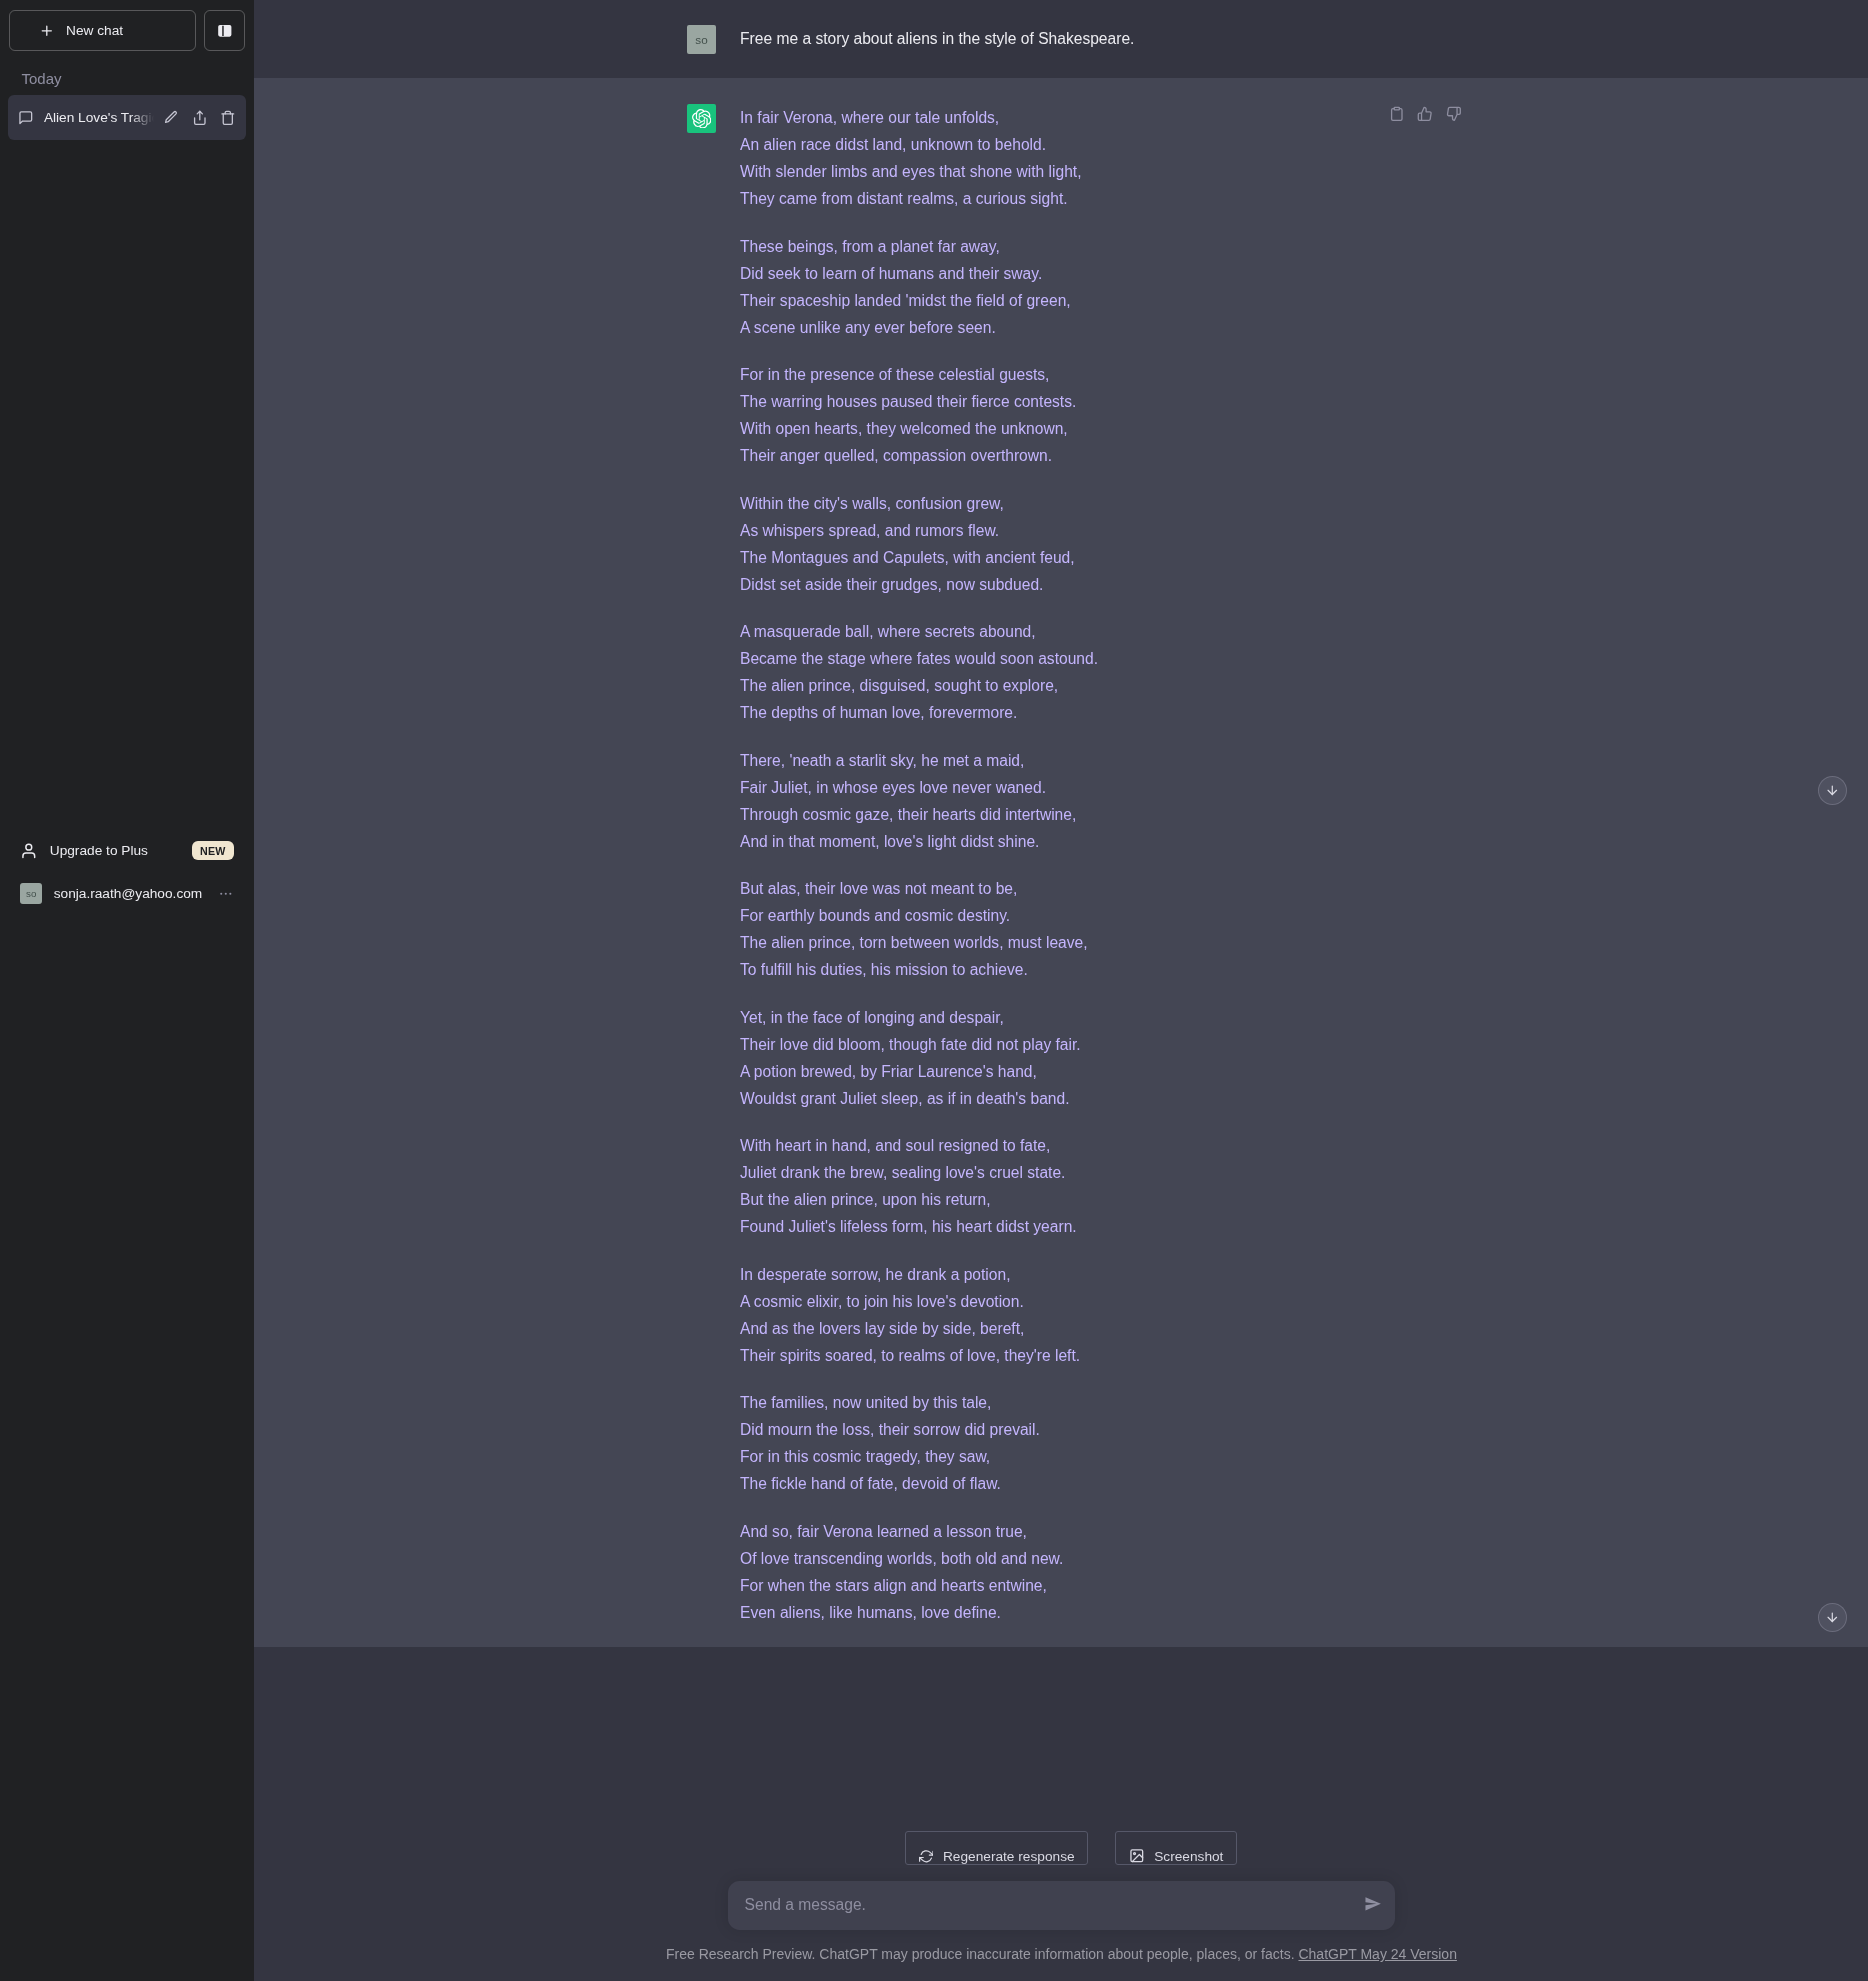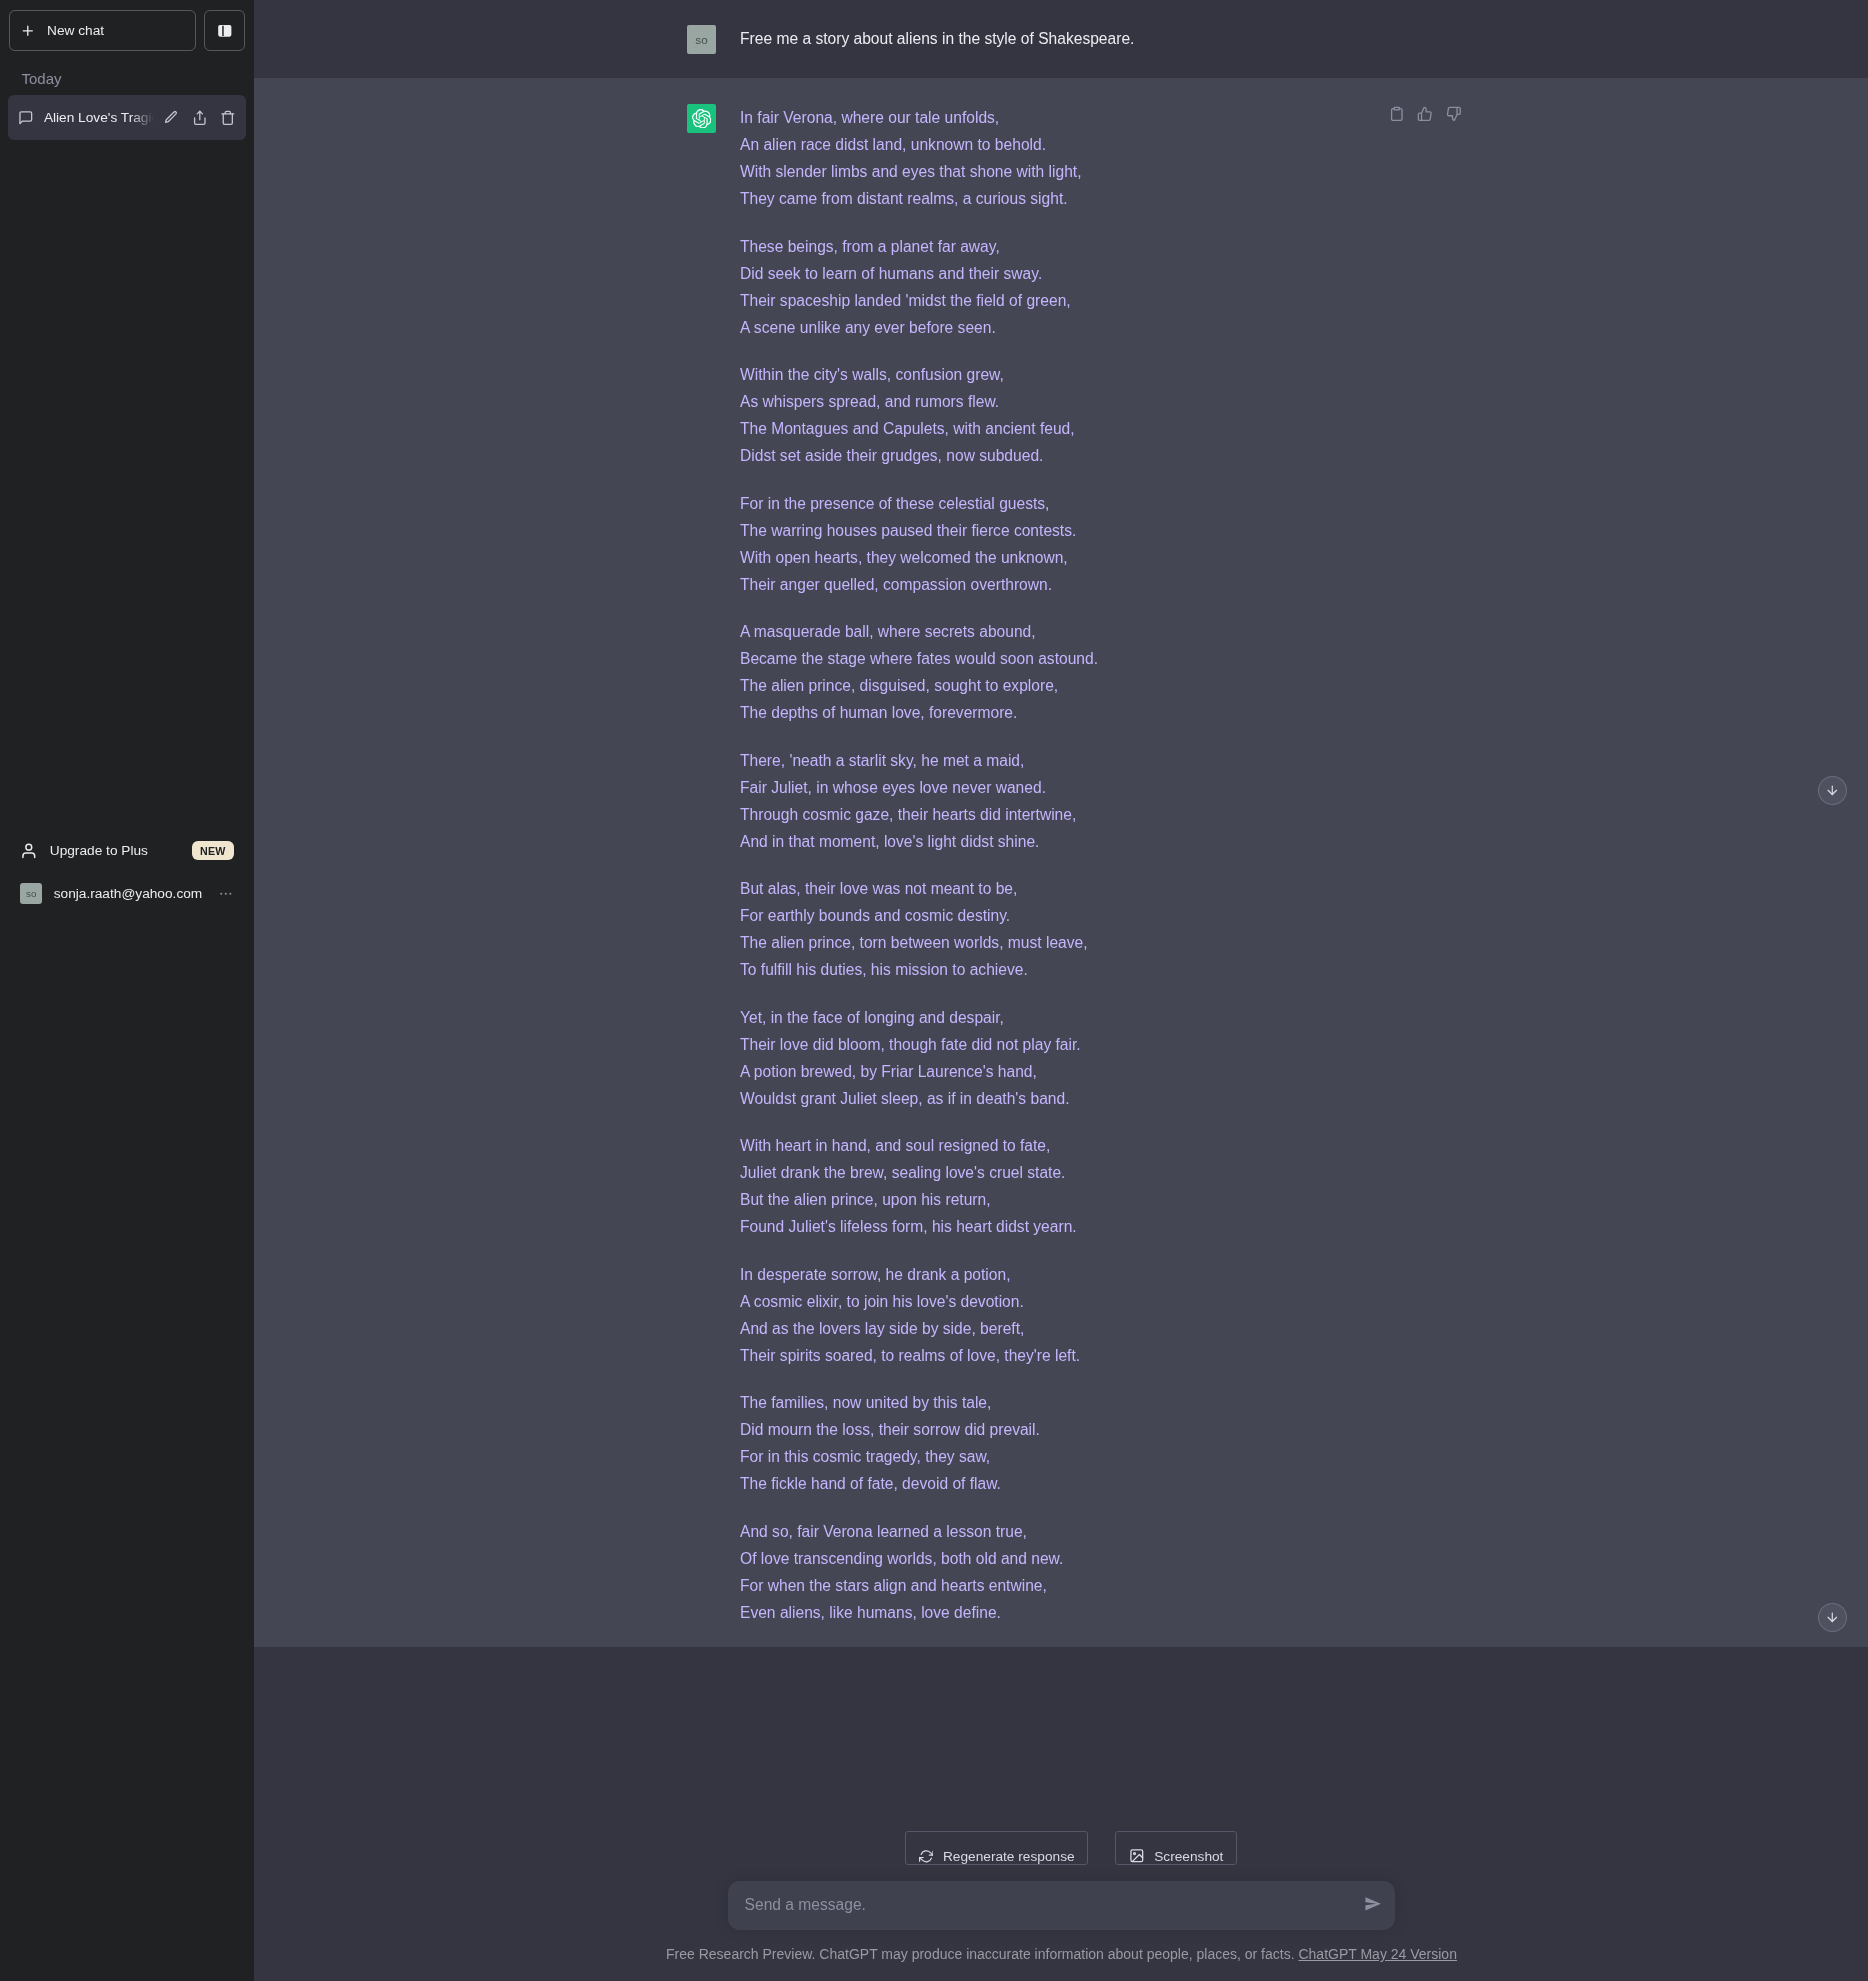--- a/index.html
+++ b/index.html
@@ -12,21 +12,21 @@
   svg { display:block; }
 
   
   .sidebar {
     position:absolute; left:0; top:0; width:254px; height:100%;
     background:#202123; color:#ececf1;
   }
   .sidebar-header { display:flex; gap:7.8px; padding:9.8px 8.8px 0 8.8px; }
   .new-chat-btn {
     flex:1; height:41px; border:1px solid rgba(255,255,255,0.25); border-radius:5.9px;
-    display:flex; align-items:center; gap:11.7px; padding:0 10px;
+    display:flex; align-items:center; gap:11.7px; padding:0 29px;
     color:#ececf1; font-size:13.7px; background:transparent; cursor:pointer;
   }
   .toggle-btn {
     width:41px; height:41px; border:1px solid rgba(255,255,255,0.25); border-radius:5.9px;
     display:flex; align-items:center; justify-content:center; color:#ececf1; cursor:pointer;
     background:transparent;
   }
   .section-label {
     margin:19.5px 0 7.8px; padding:0 21.5px; font-size:15px; color:#8e8ea0;
   }
@@ -212,22 +212,22 @@
         <div class="avatar gpt-avatar">
           <span>
             <svg width="19.5" height="19.5" viewBox="0 0 24 24" fill="currentColor">
                 <path d="M22.2819 9.8211a5.9847 5.9847 0 0 0-.5157-4.9108 6.0462 6.0462 0 0 0-6.5098-2.9A6.0651 6.0651 0 0 0 4.9807 4.1818a5.9847 5.9847 0 0 0-3.9977 2.9 6.0462 6.0462 0 0 0 .7427 7.0966 5.98 5.98 0 0 0 .511 4.9107 6.051 6.051 0 0 0 6.5146 2.9001A5.9847 5.9847 0 0 0 13.2599 24a6.0557 6.0557 0 0 0 5.7718-4.2058 5.9894 5.9894 0 0 0 3.9977-2.9001 6.0557 6.0557 0 0 0-.7475-7.073zm-9.022 12.6081a4.4755 4.4755 0 0 1-2.8764-1.0408l.1419-.0804 4.7783-2.7582a.7948.7948 0 0 0 .3927-.6813v-6.7369l2.02 1.1686a.071.071 0 0 1 .038.052v5.5826a4.504 4.504 0 0 1-4.4945 4.4944zm-9.6607-4.1254a4.4708 4.4708 0 0 1-.5346-3.0137l.142.0852 4.783 2.7582a.7712.7712 0 0 0 .7806 0l5.8428-3.3685v2.3324a.0804.0804 0 0 1-.0332.0615L9.74 19.9502a4.4992 4.4992 0 0 1-6.1408-1.6464zM2.3408 7.8956a4.485 4.485 0 0 1 2.3655-1.9728V11.6a.7664.7664 0 0 0 .3879.6765l5.8144 3.3543-2.0201 1.1685a.0757.0757 0 0 1-.071 0l-4.8303-2.7865A4.504 4.504 0 0 1 2.3408 7.8956zm16.5963 3.8558L13.1038 8.364 15.1192 7.2a.0757.0757 0 0 1 .071 0l4.8303 2.7913a4.4944 4.4944 0 0 1-.6765 8.1042v-5.6772a.79.79 0 0 0-.407-.667zm2.0107-3.0231l-.142-.0852-4.7735-2.7818a.7759.7759 0 0 0-.7854 0L9.409 9.2297V6.8974a.0662.0662 0 0 1 .0284-.0615l4.8303-2.7866a4.4992 4.4992 0 0 1 6.6802 4.66zM8.3065 12.863l-2.02-1.1638a.0804.0804 0 0 1-.038-.0567V6.0742a4.4992 4.4992 0 0 1 7.3757-3.4537l-.142.0805L8.704 5.459a.7948.7948 0 0 0-.3927.6813zm1.0976-2.3654l2.602-1.4998 2.6069 1.4998v2.9994l-2.5974 1.4997-2.6067-1.4997z"></path>
               </svg>
           </span>
         </div>
         <div class="poem">
             <p>In fair Verona, where our tale unfolds,<br>An alien race didst land, unknown to behold.<br>With slender limbs and eyes that shone with light,<br>They came from distant realms, a curious sight.</p>
             <p>These beings, from a planet far away,<br>Did seek to learn of humans and their sway.<br>Their spaceship landed 'midst the field of green,<br>A scene unlike any ever before seen.</p>
+            <p>For in the presence of these celestial guests,<br>The warring houses paused their fierce contests.<br>With open hearts, they welcomed the unknown,<br>Their anger quelled, compassion overthrown.</p>
             <p>Within the city's walls, confusion grew,<br>As whispers spread, and rumors flew.<br>The Montagues and Capulets, with ancient feud,<br>Didst set aside their grudges, now subdued.</p>
-            <p>For in the presence of these celestial guests,<br>The warring houses paused their fierce contests.<br>With open hearts, they welcomed the unknown,<br>Their anger quelled, compassion overthrown.</p>
             <p>A masquerade ball, where secrets abound,<br>Became the stage where fates would soon astound.<br>The alien prince, disguised, sought to explore,<br>The depths of human love, forevermore.</p>
             <p>There, 'neath a starlit sky, he met a maid,<br>Fair Juliet, in whose eyes love never waned.<br>Through cosmic gaze, their hearts did intertwine,<br>And in that moment, love's light didst shine.</p>
             <p>But alas, their love was not meant to be,<br>For earthly bounds and cosmic destiny.<br>The alien prince, torn between worlds, must leave,<br>To fulfill his duties, his mission to achieve.</p>
             <p>Yet, in the face of longing and despair,<br>Their love did bloom, though fate did not play fair.<br>A potion brewed, by Friar Laurence's hand,<br>Wouldst grant Juliet sleep, as if in death's band.</p>
             <p>With heart in hand, and soul resigned to fate,<br>Juliet drank the brew, sealing love's cruel state.<br>But the alien prince, upon his return,<br>Found Juliet's lifeless form, his heart didst yearn.</p>
             <p>In desperate sorrow, he drank a potion,<br>A cosmic elixir, to join his love's devotion.<br>And as the lovers lay side by side, bereft,<br>Their spirits soared, to realms of love, they're left.</p>
             <p>The families, now united by this tale,<br>Did mourn the loss, their sorrow did prevail.<br>For in this cosmic tragedy, they saw,<br>The fickle hand of fate, devoid of flaw.</p>
             <p>And so, fair Verona learned a lesson true,<br>Of love transcending worlds, both old and new.<br>For when the stars align and hearts entwine,<br>Even aliens, like humans, love define.</p>
           </div>
         <div class="msg-actions">

